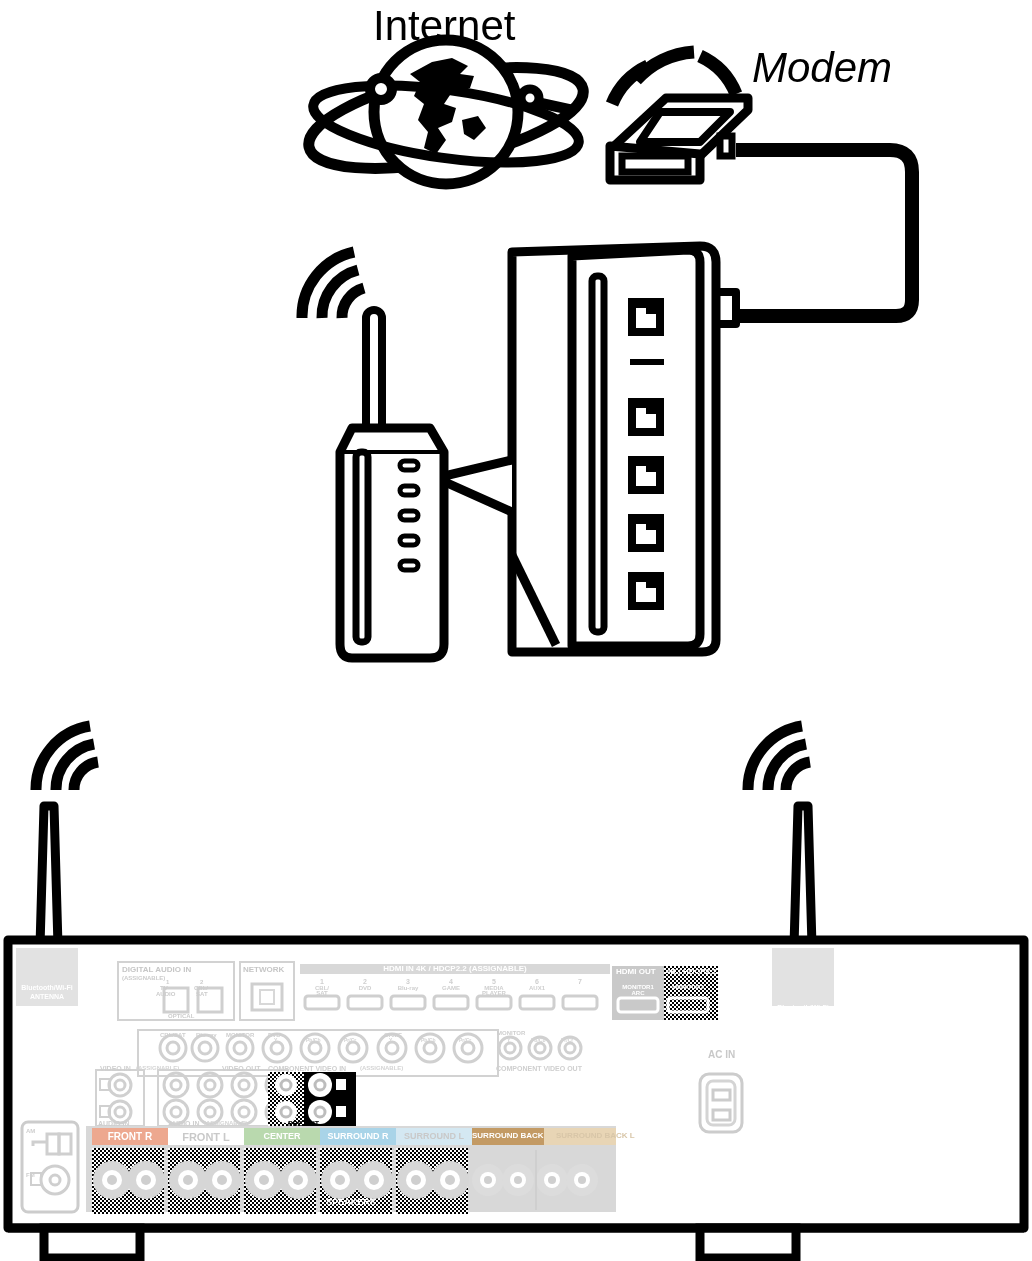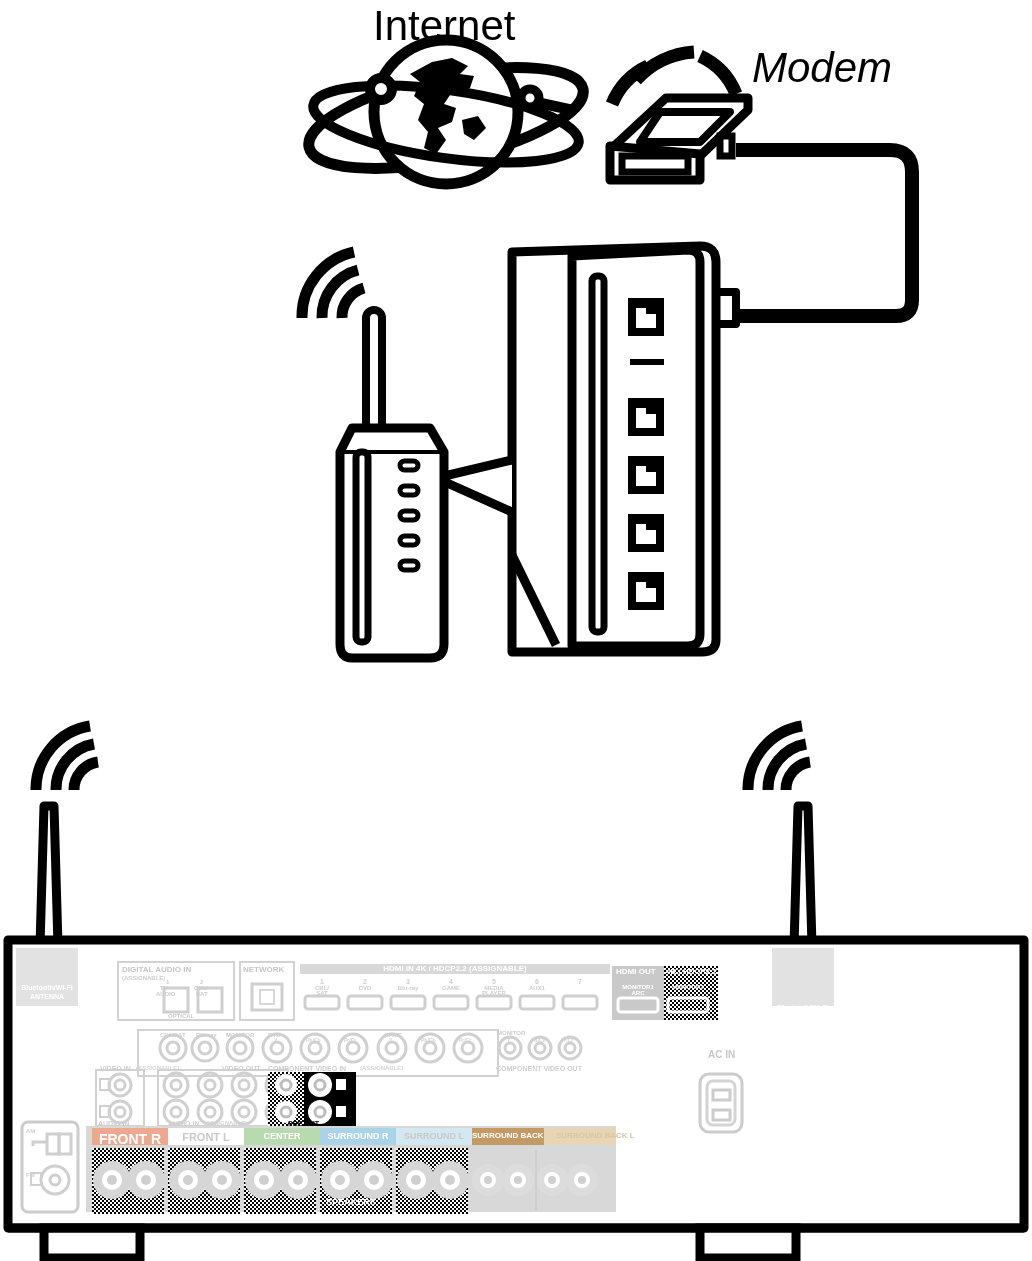--- a/index.html
+++ b/index.html
@@ -434,21 +434,21 @@
   <div class="pnl-txt" style="left:204px;top:1120px;font-size:6px;color:#d4d4d4;">(ASSIGNABLE)</div>
   <div class="pnl-txt" style="left:288px;top:1120px;font-size:7px;color:#000000;">PRE OUT</div>
 
   <div class="pnl-txt" style="left:708px;top:1050px;font-size:10px;color:#c8c8c8;text-align:right;">AC IN</div>
 
   <div class="pnl-txt" style="left:26px;top:1128px;font-size:6px;color:#cfcfcf;">AM</div>
   <div class="pnl-txt" style="left:26px;top:1172px;font-size:6px;color:#cfcfcf;">FM</div>
   <div class="pnl-txt" style="left:22px;top:1196px;width:56px;text-align:center;font-size:8px;color:#ffffff;">ANTENNA</div>
 
   <div style="position:absolute;left:92px;top:1128px;width:76px;height:17px;background:#eda88f;">
-    <div class="pnl-txt" style="left:0;top:4px;width:76px;text-align:center;font-size:14px;color:#ffffff;">FRONT R</div>
+    <div class="pnl-txt" style="left:0;top:4px;width:76px;text-align:center;font-size:10px;color:#ffffff;">FRONT R</div>
   </div>
   <div style="position:absolute;left:168px;top:1128px;width:76px;height:17px;background:#ffffff;">
     <div class="pnl-txt" style="left:0;top:4px;width:76px;text-align:center;font-size:11px;color:#c9c9c9;">FRONT L</div>
   </div>
   <div style="position:absolute;left:244px;top:1128px;width:76px;height:17px;background:#b9d9ae;">
     <div class="pnl-txt" style="left:0;top:4px;width:76px;text-align:center;font-size:9px;color:#ffffff;">CENTER</div>
   </div>
   <div style="position:absolute;left:320px;top:1128px;width:76px;height:17px;background:#a9d4e8;">
     <div class="pnl-txt" style="left:0;top:4px;width:76px;text-align:center;font-size:9px;color:#ffffff;">SURROUND R</div>
   </div>

